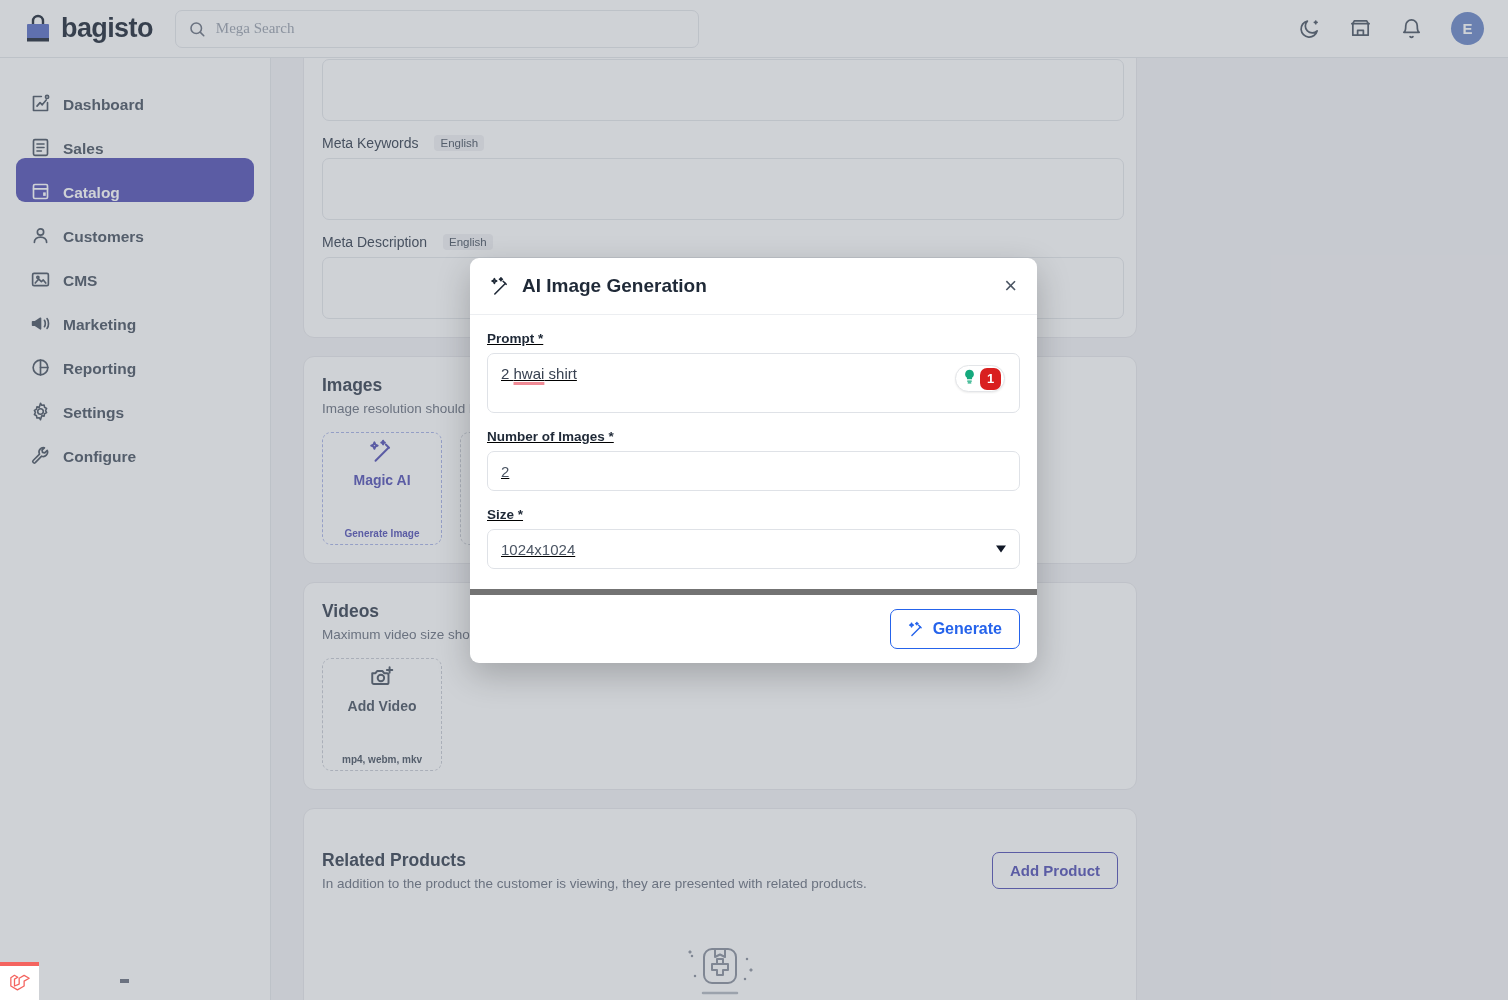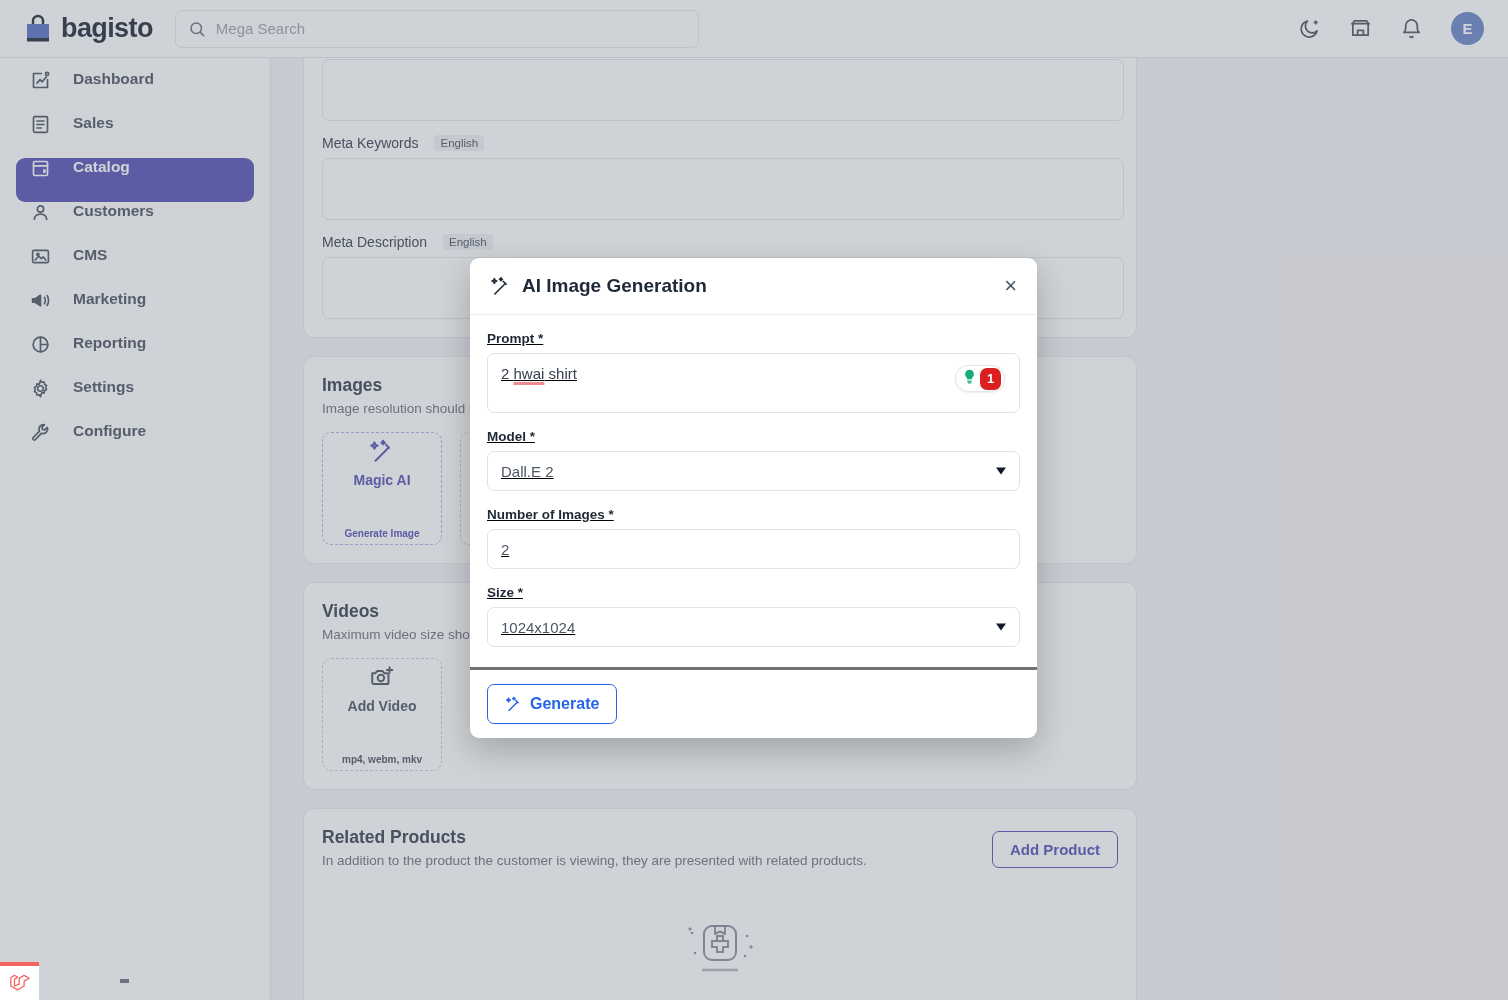--- a/index.html
+++ b/index.html
@@ -62,21 +62,21 @@
     height: 38px;
   }
   .mega-search input {
     width: 100%;
     height: 100%;
     border: 1px solid #e5e7eb;
     border-radius: 7px;
     padding: 0 12px 0 40px;
     font-size: 15px;
     color: #4b5563;
-    font-family: Liberation Sans, sans-serif;
+    font-family: Liberation Serif, serif;
     outline: none;
     background: #fff;
   }
   .mega-search input::placeholder { color: #9ca3af; }
   .mega-search .s-icon {
     position: absolute;
     left: 13px; top: 50%;
     transform: translateY(-50%);
     width: 18px; height: 18px;
     color: #6b7280;
@@ -111,22 +111,22 @@
     top: 58px; left: 0;
     width: 271px;
     bottom: 0;
     background: #ffffff;
     border-right: 1px solid #e5e7eb;
     padding: 12px 0 0 0;
     z-index: 9;
   }
   .nav-item {
     display: flex;
-    align-items: flex-start;
-    gap: 22px;
+    align-items: flex-end;
+    gap: 12px;
     height: 44px;
     margin: 0 16px;
     padding: 0 14px;
     border-radius: 9px;
     color: #4b5563;
     font-size: 15.5px;
     font-weight: 600;
     cursor: pointer;
   }
   .nav-item .nic { width: 21px; height: 21px; flex: 0 0 21px; color: #4b5563; }
@@ -229,21 +229,21 @@
     font-weight: 700;
     color: #5452b6;
     margin-top: 36px;
   }
   .tile.grey .tile-title, .tile.grey .tile-sub { color: #4b5563; }
   .tile-sub.light { font-weight: 600; }
   .tile .ticon { width: 26px; height: 26px; margin-bottom: 4px; color: #5452b6; }
   .tile.grey .ticon { color: #4b5563; }
 
   
-  .rp-head { display: flex; align-items: flex-end; }
+  .rp-head { display: flex; align-items: center; margin-top: 23px; }
   .btn-outline {
     margin-left: auto;
     border: 1.5px solid #5452b6;
     color: #5452b6;
     background: #fff;
     border-radius: 7px;
     padding: 9px 17px;
     font-size: 15px;
     font-weight: 700;
     cursor: pointer;
@@ -370,23 +370,24 @@
   .caret {
     position: absolute;
     right: 13px; top: 50%;
     transform: translateY(-50%);
     width: 0; height: 0;
     border-left: 5.5px solid transparent;
     border-right: 5.5px solid transparent;
     border-top: 7px solid #111827;
   }
   .modal-foot {
-    border-top: 3px solid #737373;
+    border-top: 6px solid #737373;
     padding: 14px 17px;
     display: flex;
+    justify-content: flex-end;
   }
   .btn-generate {
     display: flex;
     align-items: center;
     gap: 8px;
     border: 1.8px solid #2563eb;
     color: #2563eb;
     background: #fff;
     border-radius: 7px;
     padding: 10px 17px;
@@ -698,27 +699,20 @@
                 <svg viewBox="0 0 24 24" fill="none" stroke="currentColor" stroke-width="2" stroke-linecap="round" stroke-linejoin="round">
                   <path d="M12 2.5a6.2 6.2 0 0 0-3.6 11.2v2.1h7.2v-2.1A6.2 6.2 0 0 0 12 2.5z" fill="currentColor" stroke="none"></path>
                   <path d="M9.5 18.5h5M10.3 21h3.4"></path>
                 </svg>
               </span>
               <span class="gw-badge">1</span>
             </span>
           </div>
         </div>
 
-        <div class="m-field">
-          <label class="m-label">Model *</label>
-          <div class="m-select">
-            <span>Dall.E 2</span>
-            <span class="caret"></span>
-          </div>
-        </div>
 
         <div class="m-field">
           <label class="m-label">Number of Images *</label>
           <div class="m-input">
             <span>2</span>
           </div>
         </div>
 
         <div class="m-field">
           <label class="m-label">Size *</label>

